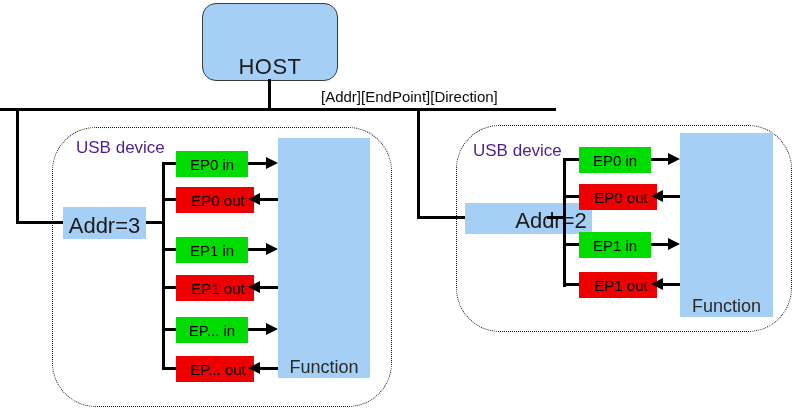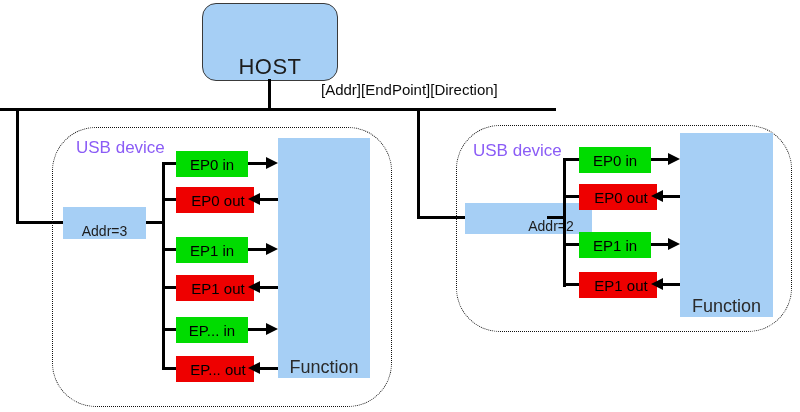--- a/index.html
+++ b/index.html
@@ -12,22 +12,22 @@
   .blue-box{
     position:absolute;background:#A6CFF5;display:flex;align-items:flex-end;justify-content:center;
     color:#1c1c1c;
   }
   .host{
     border:1.5px solid #3a3a3a;border-radius:14px;font-size:22px;letter-spacing:0.5px;
   }
   .dashed-box{
     position:absolute;border:1.6px dotted #111;border-radius:44px;background:transparent;
   }
-  .dev-title{position:absolute;font-size:17px;color:#8b5cf6;white-space:nowrap;}
-  .addr{font-size:14px;}
+  .dev-title{position:absolute;font-size:17px;color:#4c1d95;white-space:nowrap;}
+  .addr{font-size:22px;}
   .fn{font-size:18px;color:#2a2a2a;}
   .ep{
     position:absolute;width:72px;height:26px;display:flex;align-items:center;justify-content:center;
     font-size:15px;color:#000;white-space:nowrap;
   }
   .ep.in{background:#00DC00;}
   .ep.out{background:#EE0000;padding-left:6px;}
   .head-r{
     position:absolute;width:0;height:0;
     border-top:6px solid transparent;border-bottom:6px solid transparent;border-left:12px solid #000;
@@ -42,21 +42,21 @@
 <body>
 
 <div id="stage">
 
   <div class="blue-box host abs" style="left:202px;top:3px;width:134px;height:76px;">
     <span>HOST</span>
   </div>
   <div class="line" style="left:268px;top:79px;width:3px;height:31px;"></div>
 
   <div class="line" style="left:0px;top:108px;width:556px;height:3px;"></div>
-  <div class="bus-label" style="left:321px;top:81px;">[Addr][EndPoint][Direction]</div>
+  <div class="bus-label" style="left:321px;top:88px;">[Addr][EndPoint][Direction]</div>
 
   <div class="line" style="left:16px;top:109px;width:3px;height:115px;"></div>
   <div class="line" style="left:16px;top:221px;width:47px;height:3px;"></div>
   <div class="line" style="left:417px;top:109px;width:3px;height:110px;"></div>
   <div class="line" style="left:417px;top:216px;width:48px;height:3px;"></div>
 
   <div class="dashed-box" style="left:52px;top:127px;width:338px;height:278px;"></div>
   <div class="dev-title" style="left:76px;top:138px;">USB device</div>
 
   <div class="blue-box addr abs" style="left:63px;top:207px;width:83px;height:32px;">

